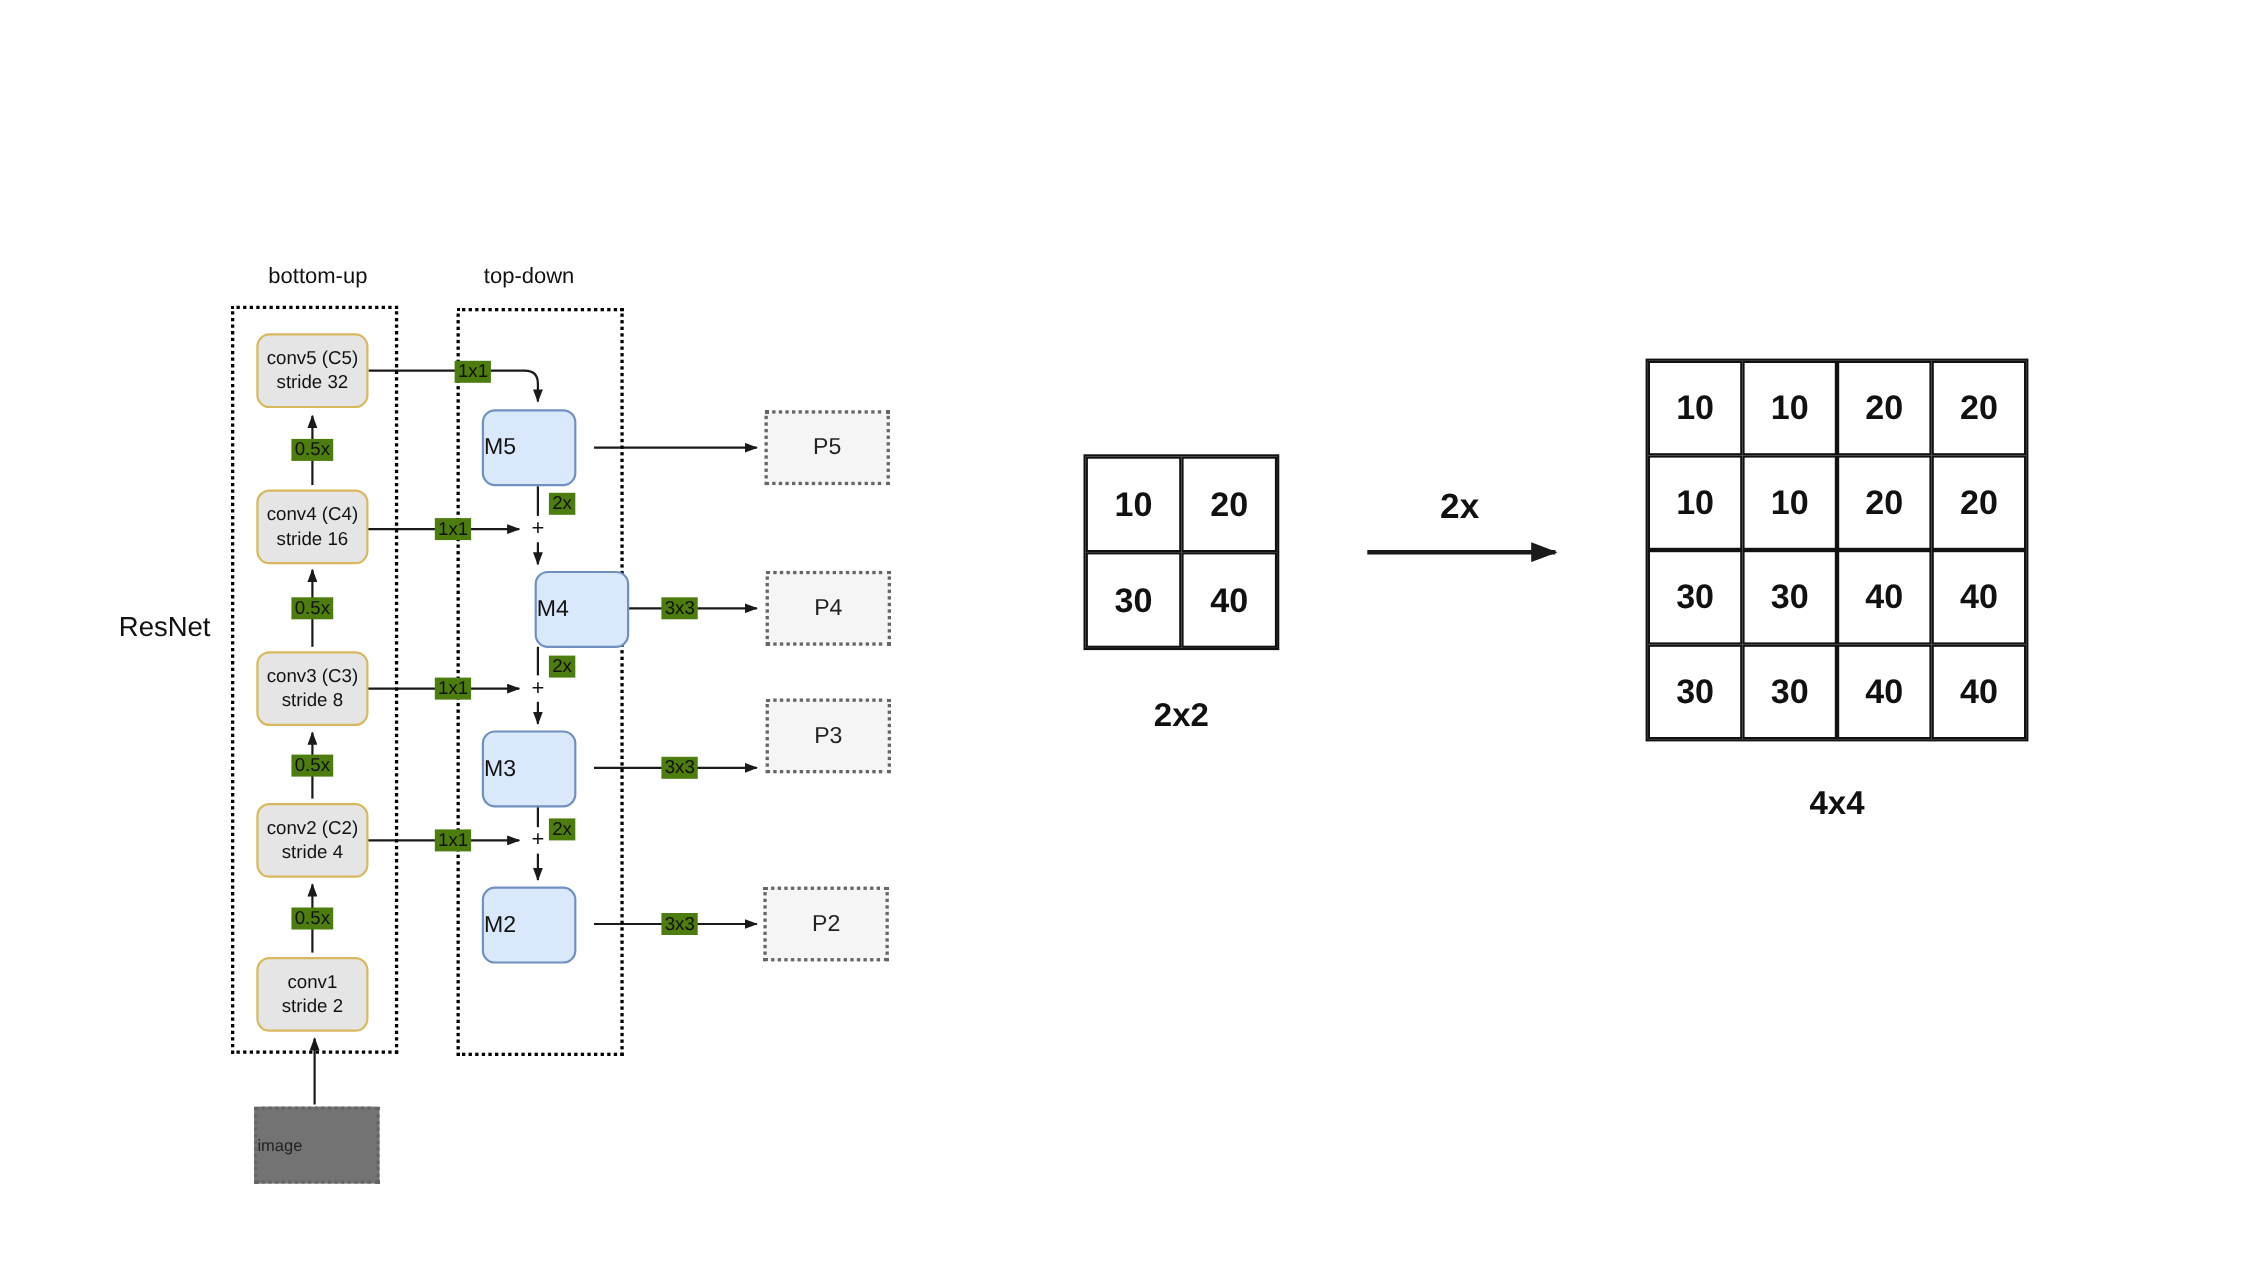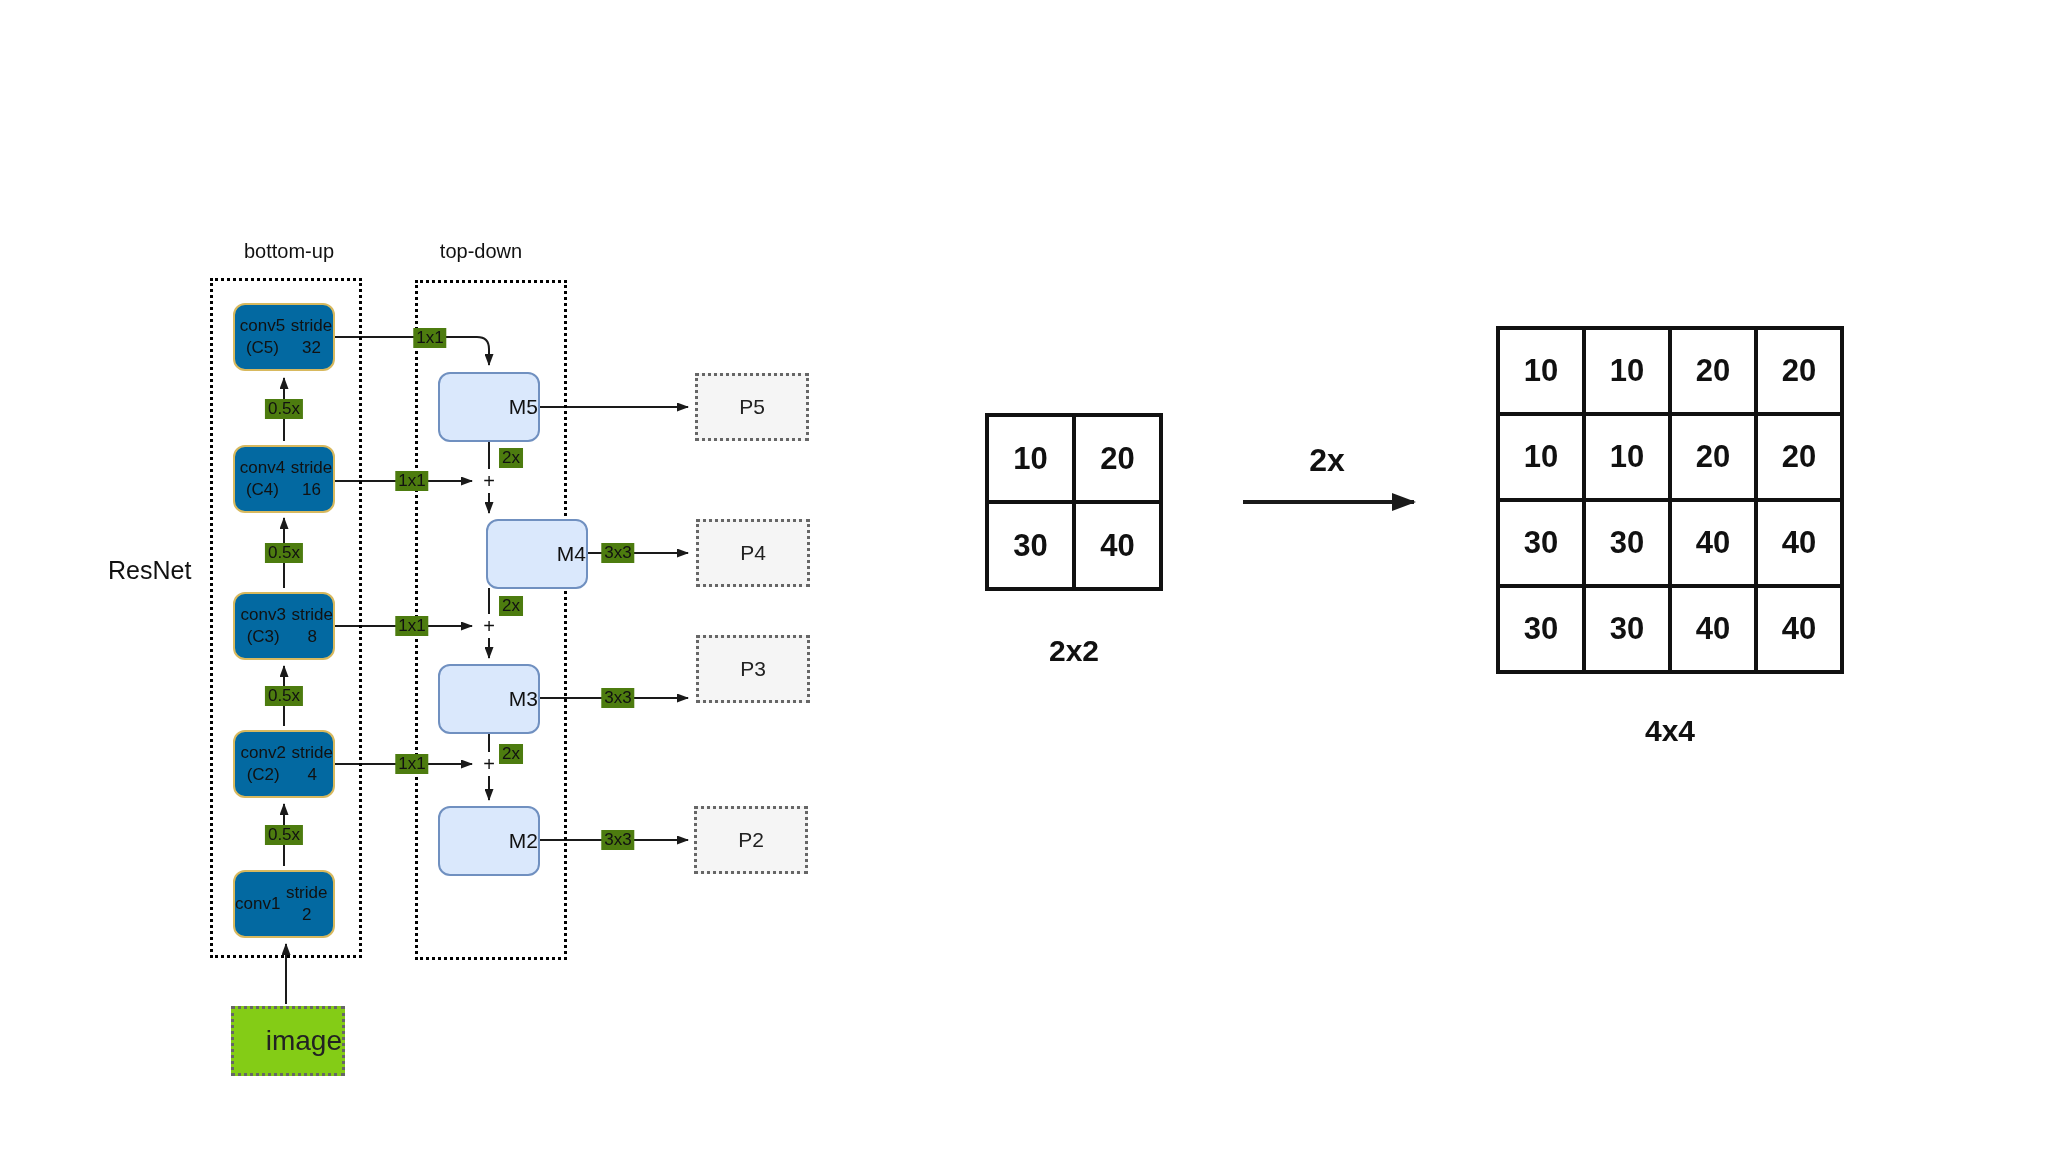--- a/index.html
+++ b/index.html
@@ -6,32 +6,32 @@
   #page{position:relative;width:2048px;height:1152px;background:#ffffff;overflow:hidden;
         font-family:"Liberation Sans", sans-serif;color:#111;}
   .abs{position:absolute;}
   #title{left:112px;top:86px;font-size:62px;font-weight:bold;letter-spacing:-1px;color:#000;}
 
   
   .col-frame{border:3px dotted #000;background:transparent;box-sizing:border-box;}
   .col-label{font-size:20px;color:#111;transform:translateX(-50%);white-space:nowrap;}
 
   
-  .conv-box{width:102px;height:68px;background:#0369a1;border:2px solid #d8b95e;border-radius:12px;
-            box-sizing:border-box;display:flex;flex-direction:row;align-items:center;justify-content:center;
+  .conv-box{width:102px;height:68px;background:#e5e5e5;border:2px solid #d8b95e;border-radius:12px;
+            box-sizing:border-box;display:flex;flex-direction:column;align-items:center;justify-content:center;
             font-size:17px;line-height:22px;color:#111;text-align:center;}
-  .m-box{width:102px;height:70px;background:#dae8fc;border:2px solid #7090c0;border-radius:12px;
-         box-sizing:border-box;display:flex;align-items:center;justify-content:flex-end;
+  .m-box{width:86px;height:70px;background:#dae8fc;border:2px solid #7090c0;border-radius:12px;
+         box-sizing:border-box;display:flex;align-items:center;justify-content:flex-start;
          font-size:21px;color:#111;}
   .p-box{width:114px;height:68px;background:#f5f5f5;border:3px dotted #666;
          box-sizing:border-box;display:flex;align-items:center;justify-content:center;
          font-size:21px;color:#222;}
-  .image-box{width:114px;height:70px;background:#84cc16;border:3px dotted #666;
-         box-sizing:border-box;display:flex;align-items:center;justify-content:flex-end;
-         font-size:28px;color:#222;}
+  .image-box{width:114px;height:70px;background:#737373;border:3px dotted #666;
+         box-sizing:border-box;display:flex;align-items:center;justify-content:flex-start;
+         font-size:15px;color:#222;}
   #resnet-label{font-size:25px;color:#111;}
 
   
   .lbl{font-size:17px;color:#111;background:#4d7c0f;padding:0 3px;transform:translate(-50%,-50%);
        white-space:nowrap;}
   .plus{font-size:20px;color:#111;background:#fff;padding:0 1px;transform:translate(-50%,-50%);}
 
   
   .grid{display:grid;background:#fff;border:2px solid #111;}
   .grid .cell{border:2px solid #111;display:flex;align-items:center;justify-content:center;

